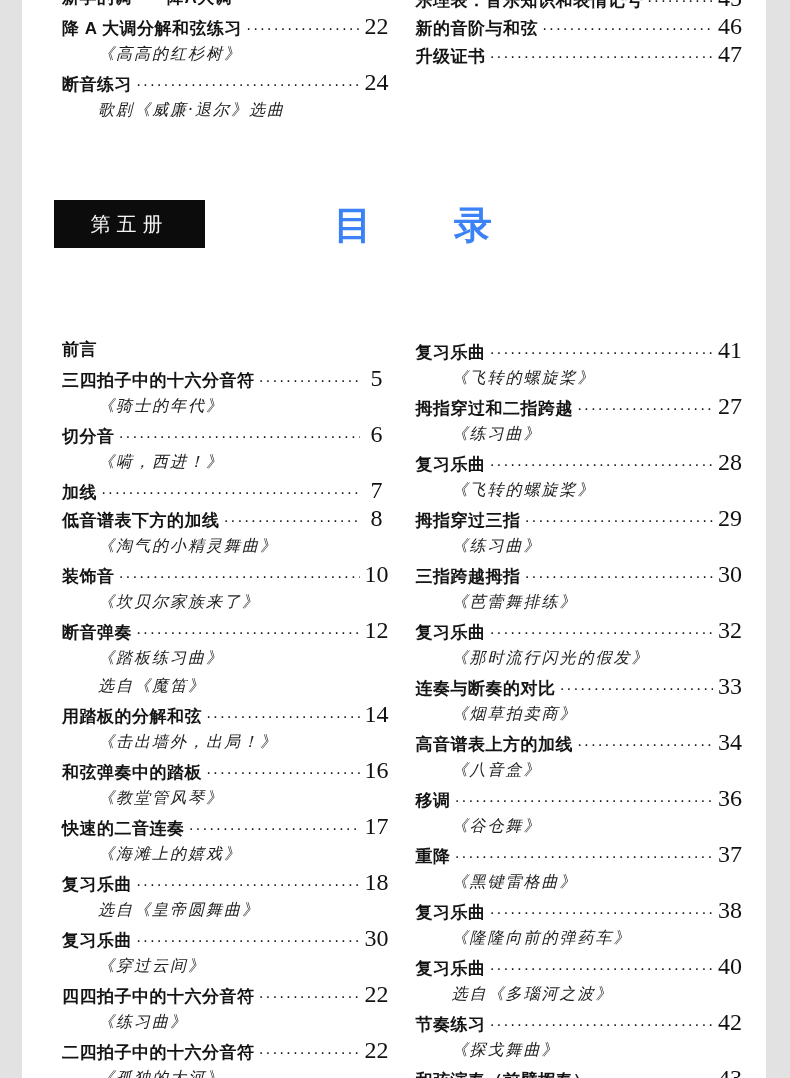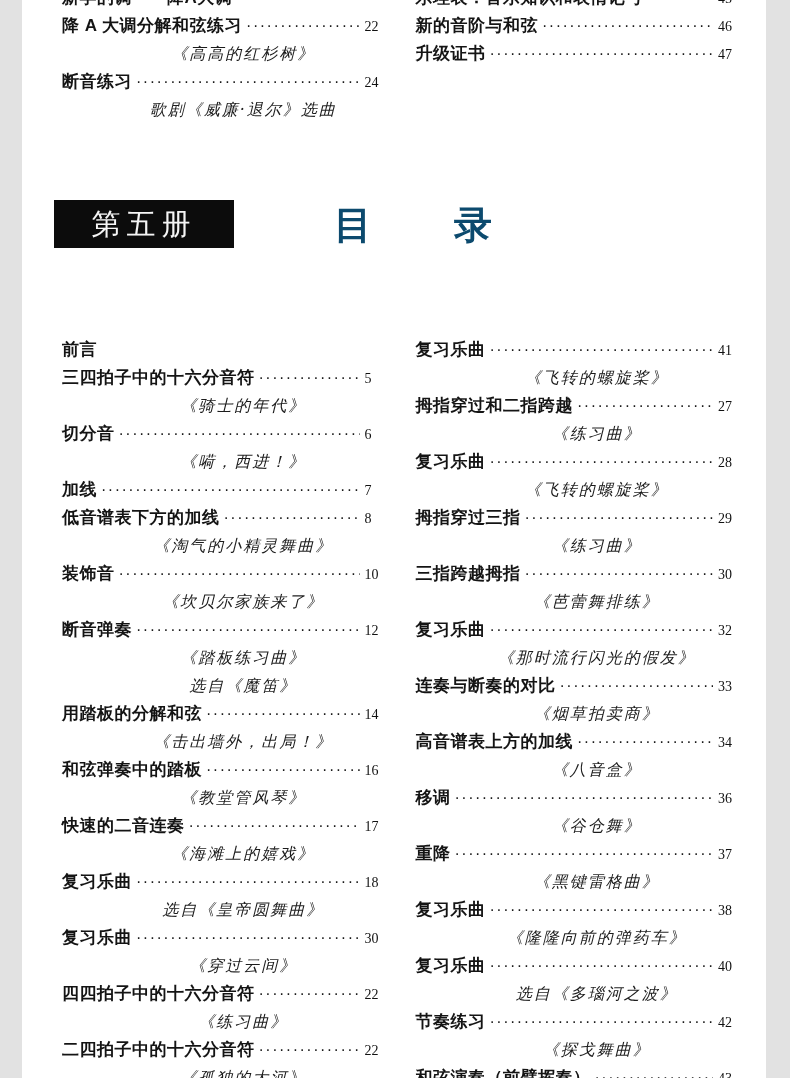--- a/index.html
+++ b/index.html
@@ -13,48 +13,48 @@
     position:absolute;left:22px;top:0;width:744px;height:1078px;
     background:#ffffff;overflow:hidden;
   }
   .cols{display:flex;gap:27px;padding-left:40px;padding-right:24px;}
   .col{flex:1;min-width:0;}
   .row{height:28px;line-height:28px;display:flex;align-items:baseline;white-space:nowrap;}
   .row.clipped{margin-top:-16px;}
   .row.main .t{
     font-weight:700;font-size:17px;letter-spacing:0.5px;color:#141414;
   }
-  .row.sub{padding-left:36px;justify-content:center;}
+  .row.sub{padding-left:36px;}
   .row.sub .t{
     font-family:"DejaVu Serif",serif;font-style:italic;
     font-size:16px;letter-spacing:2px;color:#1c1c1c;
   }
   .dots{
     flex:1;min-width:0;overflow:hidden;height:28px;
     margin:0 5px 0 4px;
   }
   .dots::after{
     content:"····························································································";
     font-size:16px;letter-spacing:1.5px;font-weight:400;color:#1a1a1a;
   }
   .pg{
-    font-family:"Liberation Serif",serif;font-size:14px;font-weight:400;
-    min-width:24px;text-align:left;color:#111;
+    font-family:"Liberation Serif",serif;font-size:24px;font-weight:400;
+    min-width:24px;text-align:center;color:#111;
   }
   .header-band{position:relative;height:50px;margin-top:76px;}
   .volume-badge{
     position:absolute;left:32px;top:0;
-    width:180px;height:48px;line-height:48px;
+    width:151px;height:48px;line-height:48px;
     background:#0c0c0c;color:#f5f5f5;
-    text-align:center;font-size:29px;letter-spacing:6px;font-weight:400;
+    text-align:center;font-size:20px;letter-spacing:6px;font-weight:400;
   }
   .toc-title{
     position:absolute;left:0;right:0;top:0;height:50px;line-height:50px;
     text-align:center;padding-left:40px;
-    font-size:38px;font-weight:700;letter-spacing:2px;color:#0c4a6e;
+    font-size:38px;font-weight:700;letter-spacing:2px;color:#3b82f6;
   }
   .top-section{padding-top:0;}
   .main-section{margin-top:86px;}
 </style>
 </head>
 <body>
 
 <div class="page">
 
   <div class="cols top-section">

